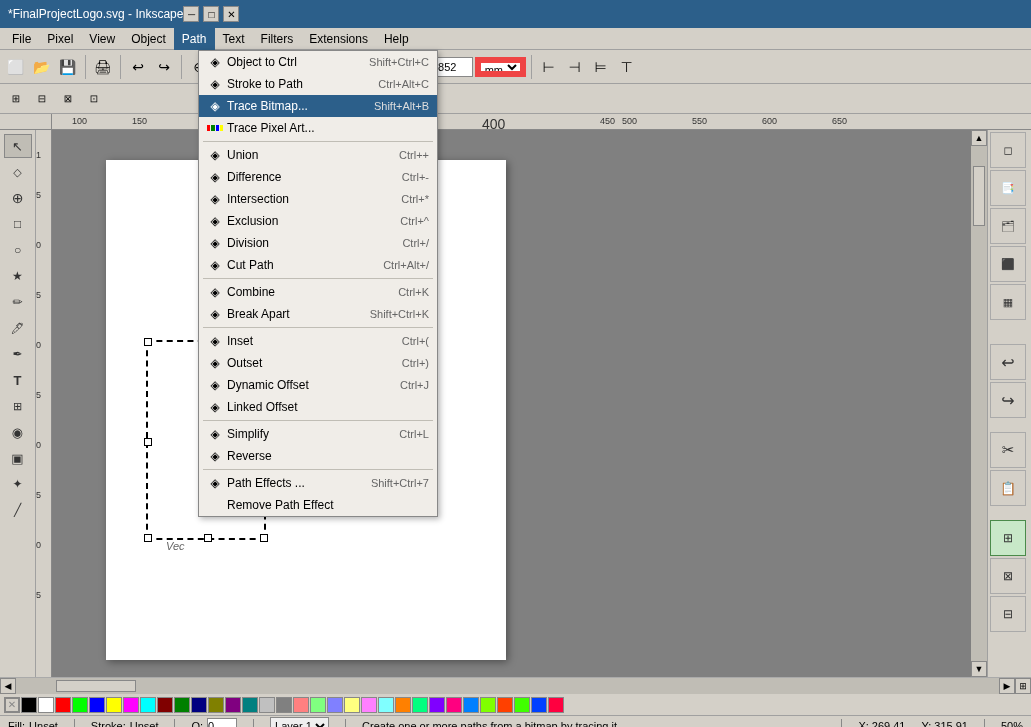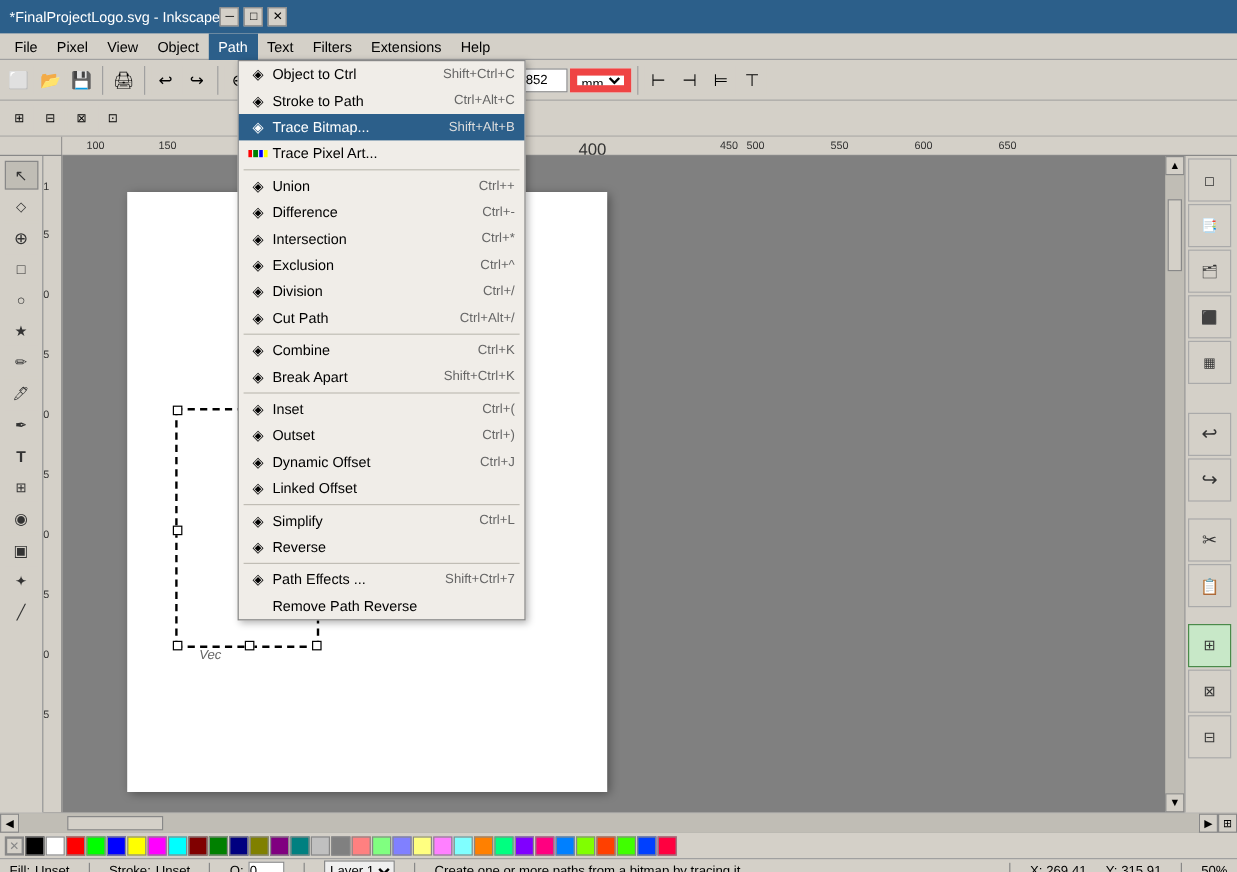--- a/index.html
+++ b/index.html
@@ -726,16 +726,16 @@
     <span class="item-shortcut"></span>
   </div>
   <div class="dropdown-separator"></div>
   <div class="dropdown-item">
     <span class="item-icon">◈</span>
     <span class="item-label">Path Effects ...</span>
     <span class="item-shortcut">Shift+Ctrl+7</span>
   </div>
   <div class="dropdown-item">
     <span class="item-icon"></span>
-    <span class="item-label">Remove Path Reverse</span>
+    <span class="item-label">Remove Path Effect</span>
     <span class="item-shortcut"></span>
   </div>
 </div>
 
 </body></html>

